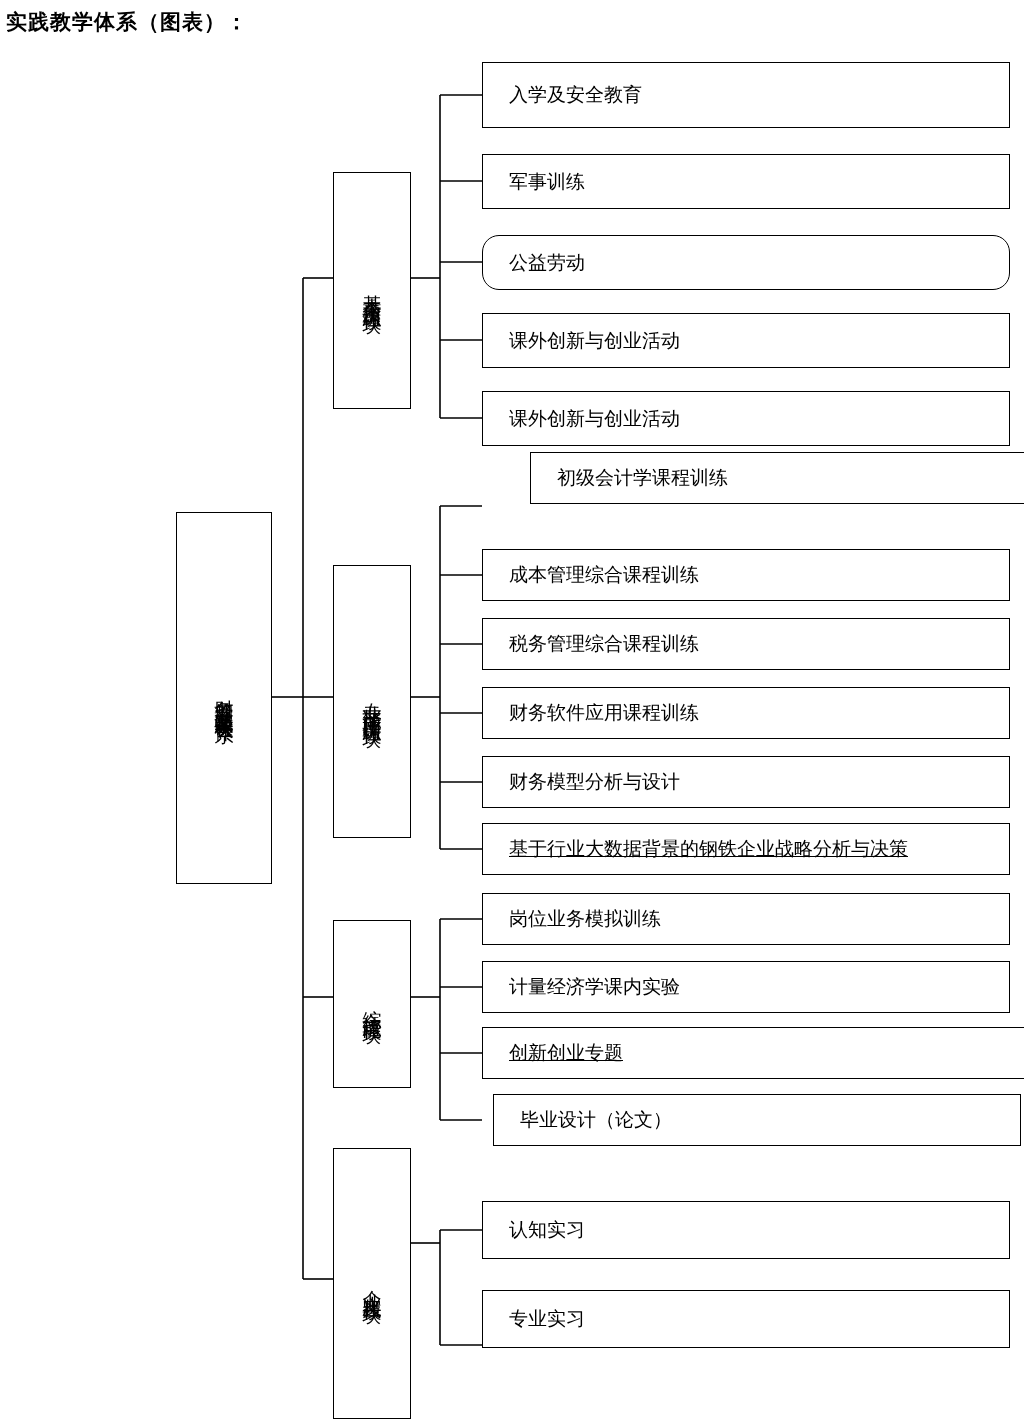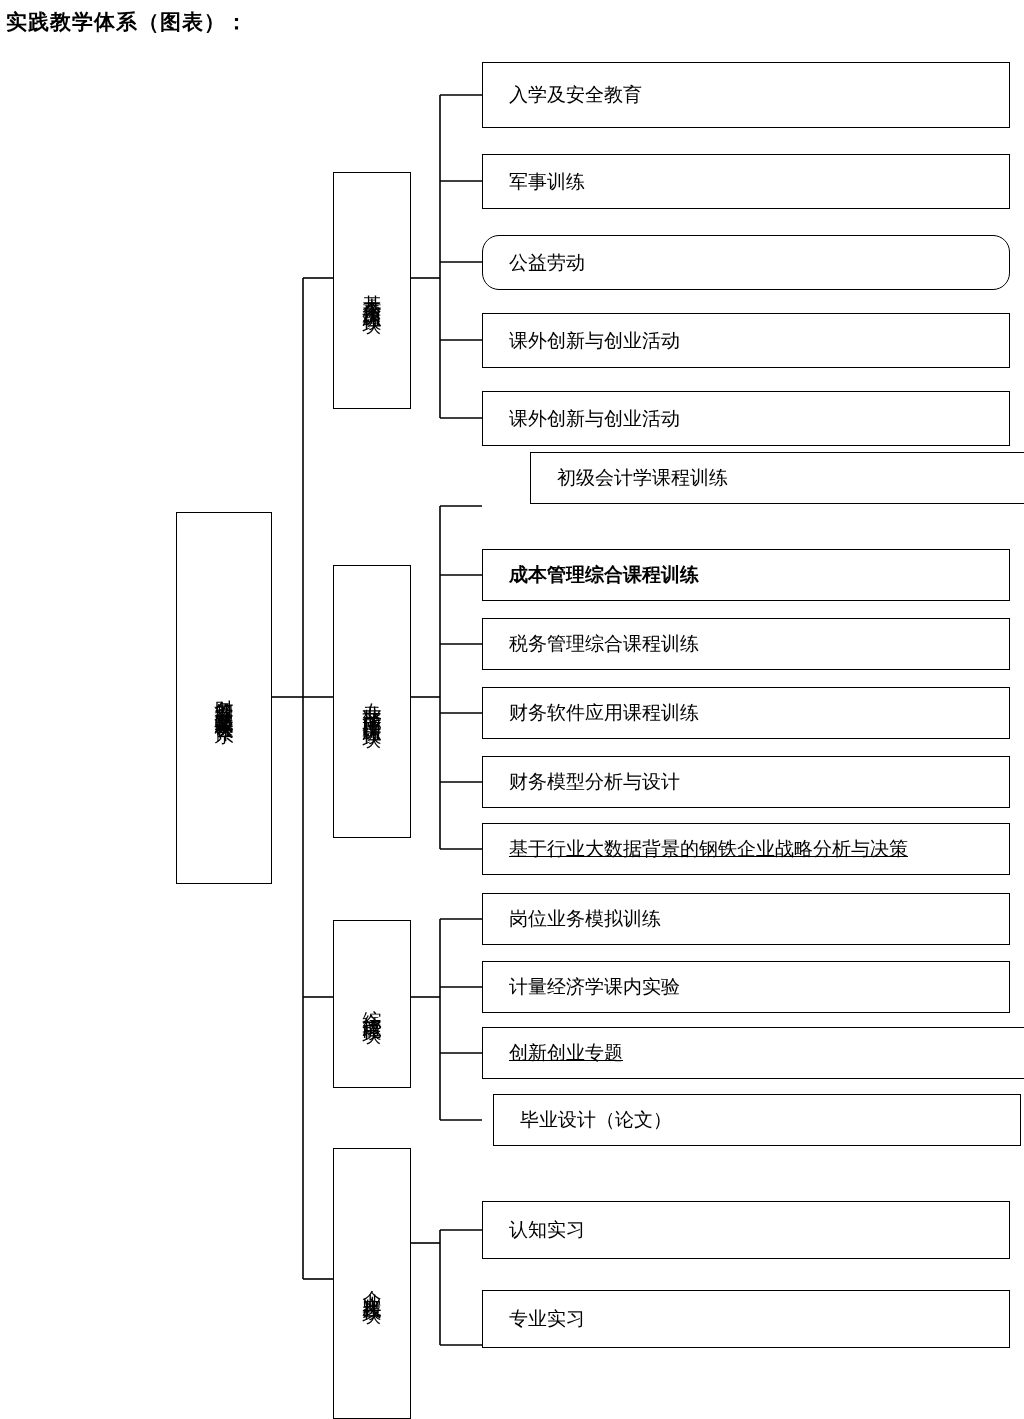--- a/index.html
+++ b/index.html
@@ -133,21 +133,21 @@
 
   <div class="box vbox" style="left:333px; top:1148px; width:78px; height:271px;">企业实践模块</div>
 
   <div class="box leaf" style="left:482px; top:62px; width:528px; height:66px;">入学及安全教育</div>
   <div class="box leaf" style="left:482px; top:154px; width:528px; height:55px;">军事训练</div>
   <div class="box leaf" style="left:482px; top:235px; width:528px; height:55px;border-radius:17px;">公益劳动</div>
   <div class="box leaf" style="left:482px; top:313px; width:528px; height:55px;">课外创新与创业活动</div>
   <div class="box leaf" style="left:482px; top:391px; width:528px; height:55px;">课外创新与创业活动</div>
 
   <div class="box leaf" style="left:482px; top:452px; width:528px; height:52px;margin-left:48px;">初级会计学课程训练</div>
-  <div class="box leaf" style="left:482px; top:549px; width:528px; height:52px;font-weight:bold;">成本管理综合课程训练</div>
+  <div class="box leaf" style="left:482px; top:549px; width:528px; height:52px;">成本管理综合课程训练</div>
   <div class="box leaf" style="left:482px; top:618px; width:528px; height:52px;">税务管理综合课程训练</div>
   <div class="box leaf" style="left:482px; top:687px; width:528px; height:52px;">财务软件应用课程训练</div>
   <div class="box leaf" style="left:482px; top:756px; width:528px; height:52px;">财务模型分析与设计</div>
   <div class="box leaf" style="left:482px; top:823px; width:528px; height:52px;text-decoration:underline;">基于行业大数据背景的钢铁企业战略分析与决策</div>
 
   <div class="box leaf" style="left:482px; top:893px; width:528px; height:52px;">岗位业务模拟训练</div>
   <div class="box leaf" style="left:482px; top:961px; width:528px; height:52px;">计量经济学课内实验</div>
   <div class="box leaf" style="left:482px; top:1027px; width:596px; height:52px;text-decoration:underline;">创新创业专题</div>
   <div class="box leaf" style="left:482px; top:1094px; width:528px; height:52px;margin-left:11px;">毕业设计（论文）</div>
 

